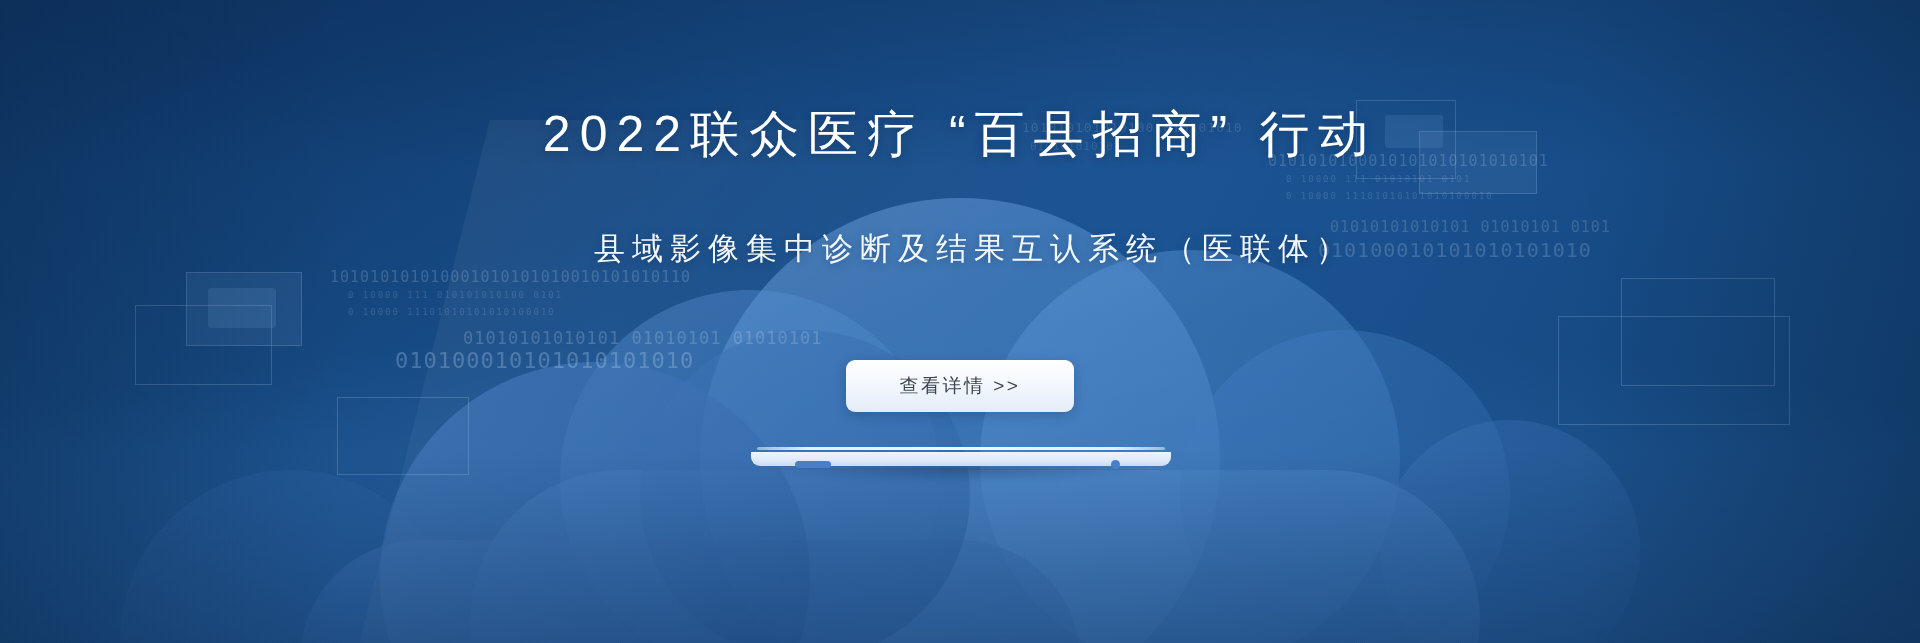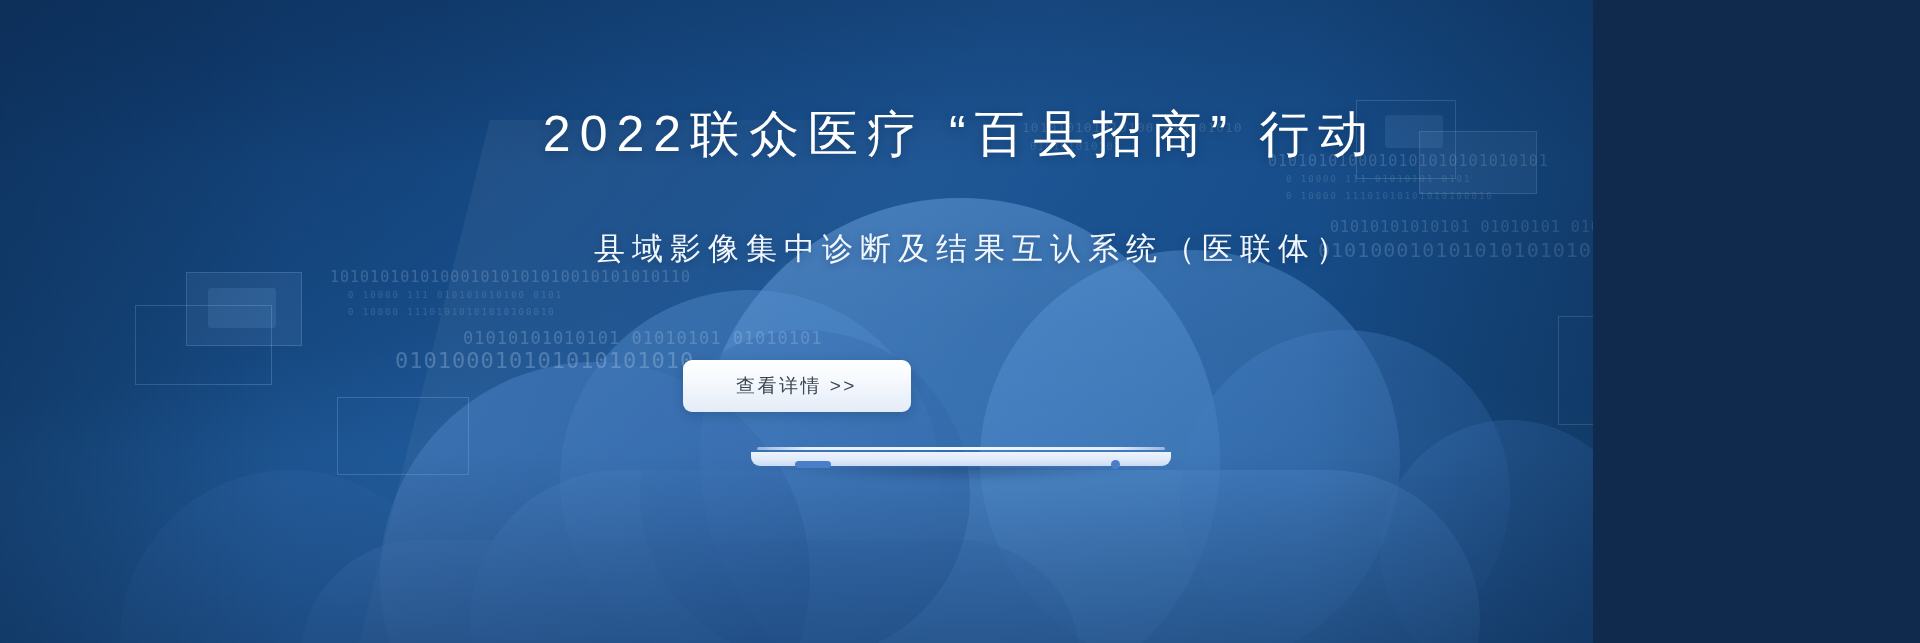--- a/index.html
+++ b/index.html
@@ -2,21 +2,21 @@
 <html><head>
 <meta charset="utf-8">
 <style>
   html, body {
     margin: 0;
     padding: 0;
     background: #0f2a4d;
   }
   #banner {
     position: relative;
-    width: 1593px;
+    width: 1920px;
     height: 643px;
     overflow: hidden;
     font-family: "Liberation Sans", "DejaVu Sans", sans-serif;
     background: #17508f;
   }
 
   
   .bg-base {
     position: absolute; inset: 0;
     background:

